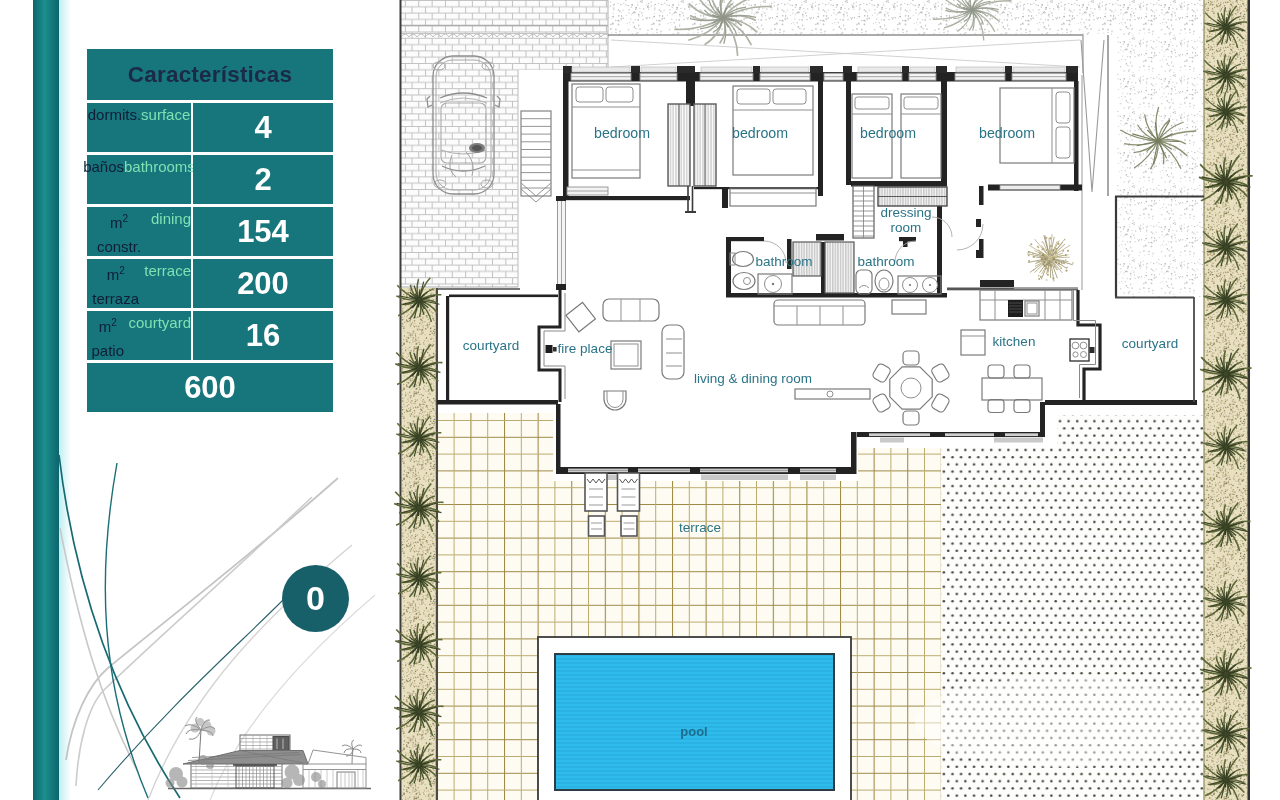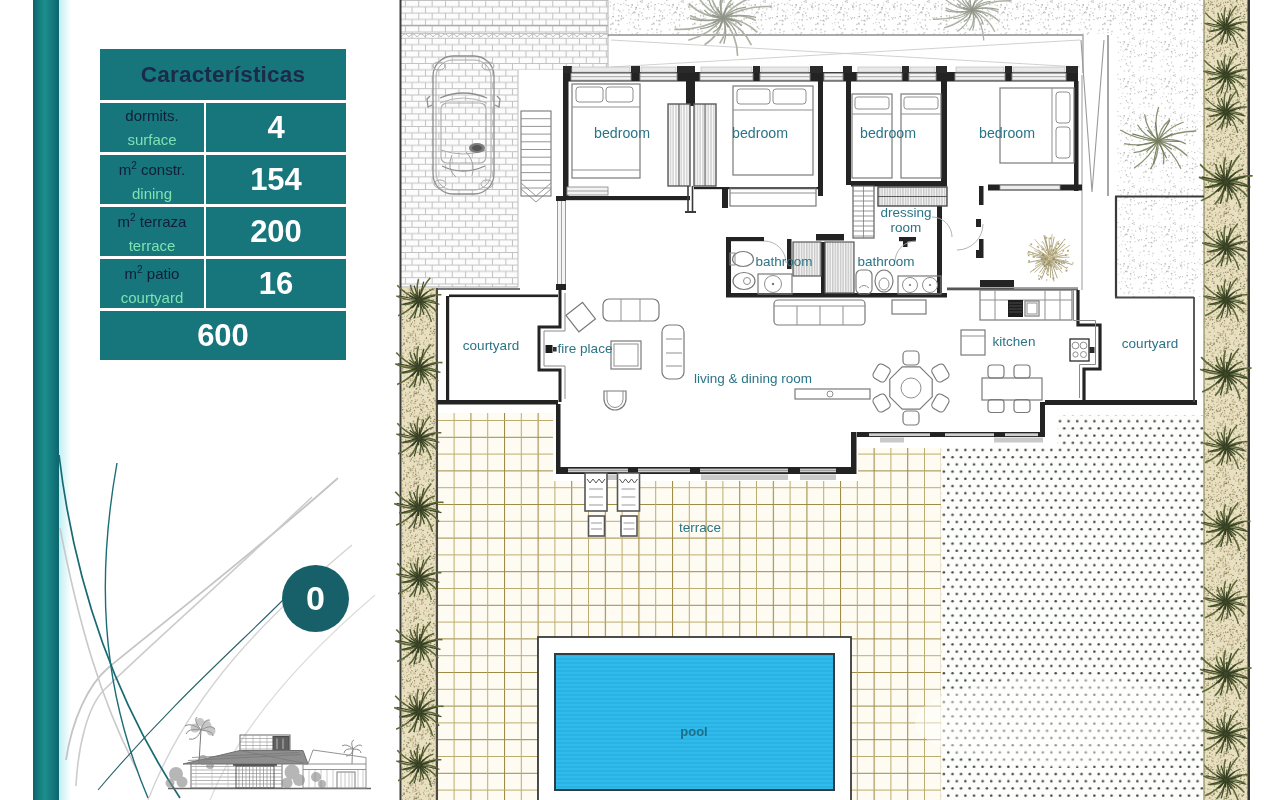--- a/index.html
+++ b/index.html
@@ -1,26 +1,26 @@
 <!DOCTYPE html>
 <html><head><meta charset="utf-8">
 <style>
 html,body{margin:0;padding:0;}
 body{width:1280px;height:800px;overflow:hidden;font-family:"Liberation Sans",sans-serif;background:#fff;}
 .page{position:relative;width:1280px;height:800px;background:#fff;overflow:hidden;}
 .bar{position:absolute;left:33px;top:0;width:26px;height:800px;
  background:linear-gradient(90deg,#0c636c 0%,#12767c 18%,#1e8f8c 45%,#147a7e 72%,#0d656d 100%);}
 .bar:after{content:"";position:absolute;left:26px;top:0;width:12px;height:800px;
  background:linear-gradient(90deg,rgba(140,225,230,.55),rgba(255,255,255,0));}
-.tbl{position:absolute;left:100px;top:49px;width:246px;}
+.tbl{position:absolute;left:87px;top:49px;width:246px;}
 .hdr{background:#17757c;height:51px;line-height:51px;text-align:center;
  color:#1b2b47;font-size:22.5px;font-weight:bold;letter-spacing:.2px;}
 .row{margin-top:3px;height:49px;display:flex;}
 .lc{background:#17757c;width:104px;margin-right:2px;text-align:center;
- display:flex;flex-direction:column;justify-content:center;font-size:15px;line-height:24px;}
+ display:flex;flex-direction:row;justify-content:center;font-size:15px;line-height:24px;}
 .lc .l1{color:#101e38;}
 .lc .l2{color:#7fe2b3;}
 .rc{background:#17757c;flex:1;display:flex;align-items:center;justify-content:center;
  color:#fff;font-size:31px;font-weight:bold;}
 .lc sup{font-size:10px;vertical-align:super;}
 .circ{position:absolute;left:282px;top:565px;width:67px;height:67px;border-radius:50%;
  background:#17606a;color:#fff;font-size:34px;font-weight:bold;
  display:flex;align-items:center;justify-content:center;}
 svg{position:absolute;left:0;top:0;}
 </style></head>
@@ -40,20 +40,27 @@
 </g>
 </svg>
 <div class="tbl">
 <div class="hdr">Características</div>
 <div class="row">
         <div class="lc">
           <span class="l1">dormits.</span>
           <span class="l2">surface</span>
         </div>
         <div class="rc">4</div>
+      </div>
+<div class="row">
+        <div class="lc">
+          <span class="l1">baños</span>
+          <span class="l2">bathrooms</span>
+        </div>
+        <div class="rc">2</div>
       </div>
 <div class="row">
         <div class="lc">
           <span class="l1">m<sup>2</sup> constr.</span>
           <span class="l2">dining</span>
         </div>
         <div class="rc">154</div>
       </div>
 <div class="row">
         <div class="lc">

